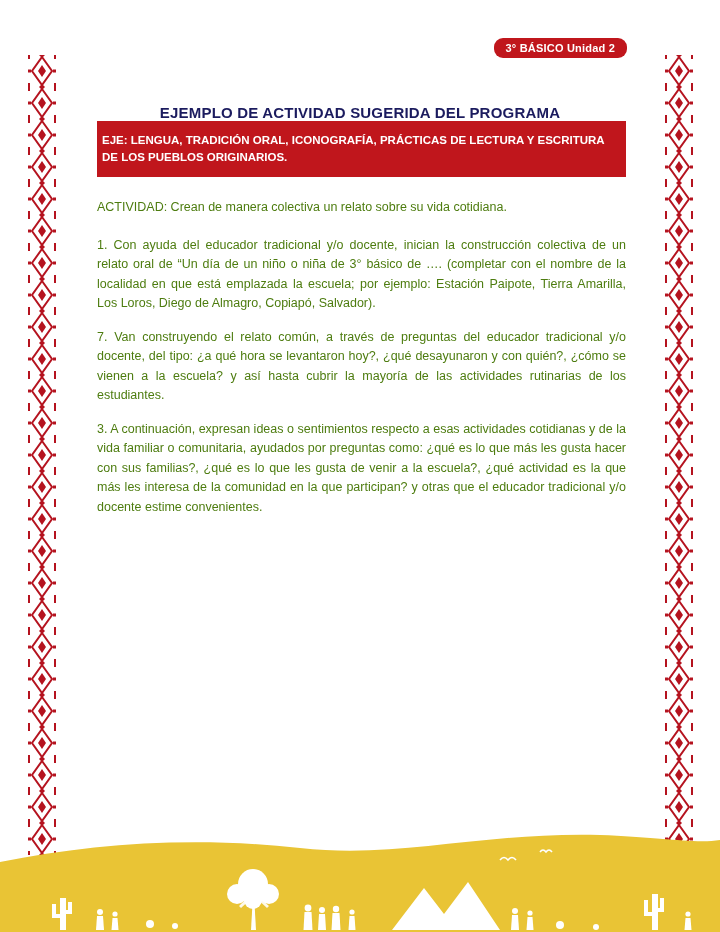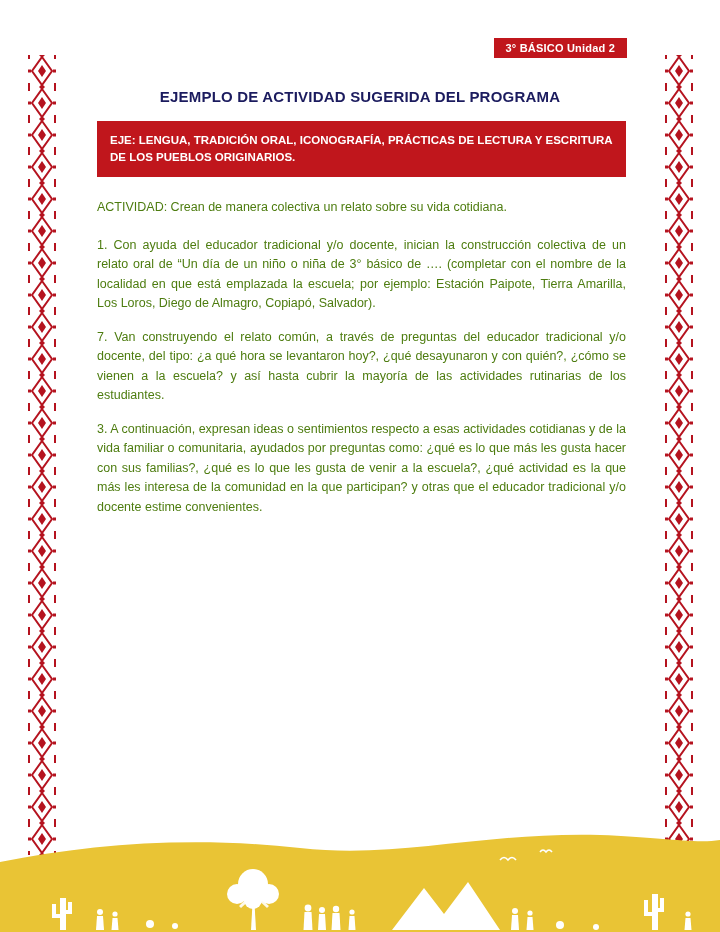--- a/index.html
+++ b/index.html
@@ -8,35 +8,36 @@
     background:#ffffff; overflow:hidden;
     font-family:"Liberation Sans", sans-serif; color:#000;
   }
   
   .unit-badge {
     position:absolute; top:38px; right:93px;
     background:#c0161c; color:#fff;
     font-size:11px; font-weight:bold;
     padding:4px 12px; letter-spacing:0.2px;
     white-space:nowrap;
+    border-radius:9px;
   }
   
   .page-title {
     position:absolute; top:88px; left:60px; right:60px;
-    margin:0; text-align:center;
+    margin:16px; text-align:center;
     font-size:15px; font-weight:bold; color:#1b1b5e;
     letter-spacing:0.2px;
   }
   
   .eje-box {
     position:absolute; top:121px; left:97px; width:529px;
     box-sizing:border-box;
     background:#c0161c; color:#ffffff;
     font-size:11.5px; font-weight:bold; line-height:17px;
-    padding:11px 13px;
+    padding:11px 5px;
   }
   
   .body-col {
     position:absolute; top:198px; left:97px; width:529px;
     font-size:12.5px; line-height:19.5px; color:#4d7c0f;
   }
   .body-col p { margin:0; }
   .p-activity { margin-bottom:18px !important; }
   .p-examples { margin-bottom:17px !important; }
   .p-item { text-align:justify; margin-bottom:14px !important; }

